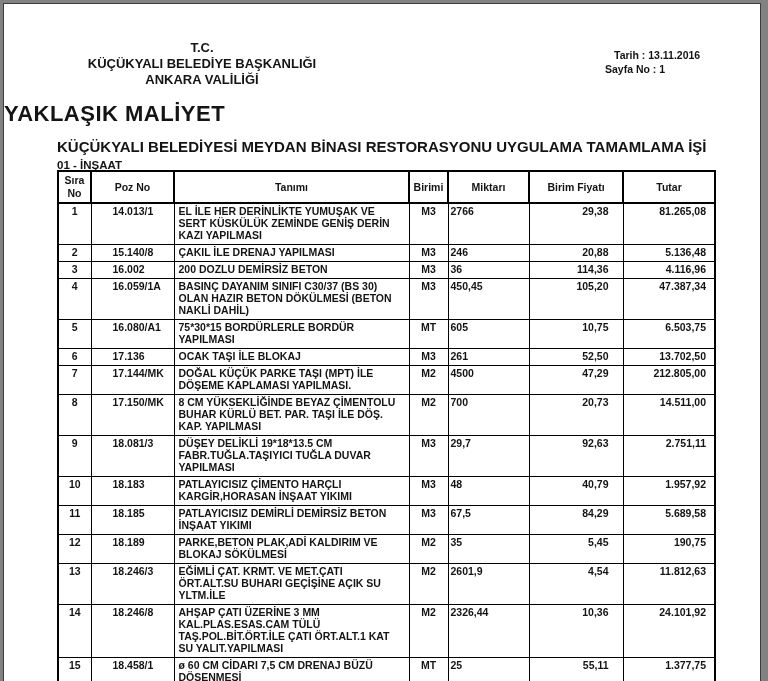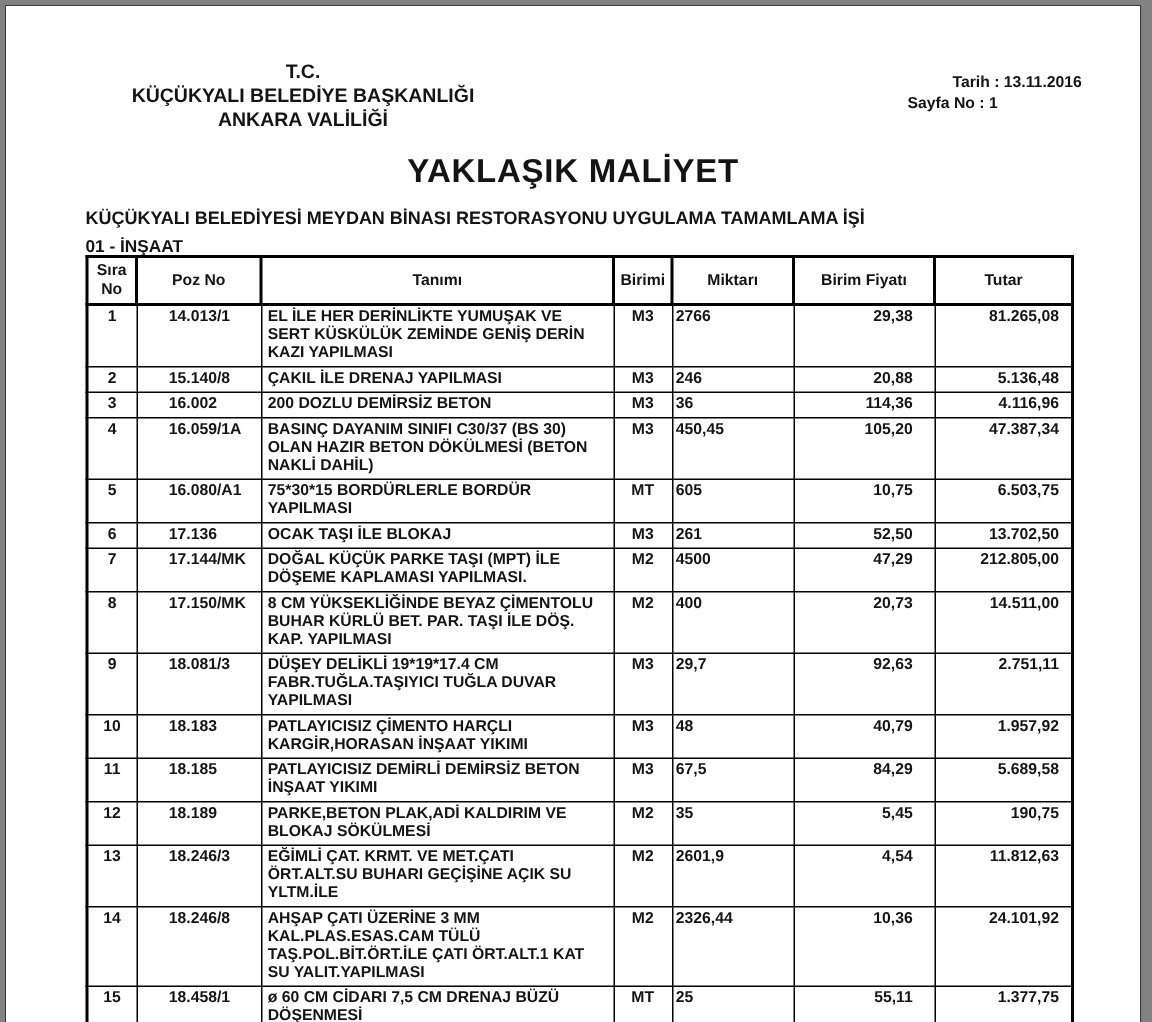--- a/index.html
+++ b/index.html
@@ -28,34 +28,34 @@
     white-space: nowrap;
   }
   .meta-block {
     position: absolute;
     top: 44px; left: 601px;
     font-weight: bold;
     font-size: 10.5px;
     line-height: 14px;
     white-space: nowrap;
   }
-  .meta-block .date-line { margin-left: 30px; }
+  .meta-block .date-line { margin-left: 9px; }
   .doc-title {
     position: absolute;
     top: 97px; left: 0; width: 100%;
-    text-align: center;
+    text-align: left;
     font-weight: bold;
     font-size: 22px;
     letter-spacing: 0.5px;
   }
   .subtitle {
     position: absolute;
     top: 134px; left: 53px;
     font-weight: bold;
-    font-size: 12px;
+    font-size: 15px;
     white-space: nowrap;
     text-align: right;
   }
   .section-label {
     position: absolute;
     top: 155px; left: 53px;
     font-weight: bold;
     font-size: 11.5px;
   }
   table.cost-table {
@@ -204,28 +204,28 @@
           <td class="c5">47,29</td>
           <td class="c6">212.805,00</td>
         </tr>
         <tr>
           <td class="c0">8</td>
           <td class="c1">17.150/MK</td>
           <td class="c2">8 CM YÜKSEKLİĞİNDE BEYAZ ÇİMENTOLU
 BUHAR KÜRLÜ BET. PAR. TAŞI İLE DÖŞ.
 KAP. YAPILMASI</td>
           <td class="c3">M2</td>
-          <td class="c4">400</td>
+          <td class="c4">700</td>
           <td class="c5">20,73</td>
           <td class="c6">14.511,00</td>
         </tr>
         <tr>
           <td class="c0">9</td>
           <td class="c1">18.081/3</td>
-          <td class="c2">DÜŞEY DELİKLİ 19*19*17.4 CM
+          <td class="c2">DÜŞEY DELİKLİ 19*18*13.5 CM
 FABR.TUĞLA.TAŞIYICI TUĞLA DUVAR
 YAPILMASI</td>
           <td class="c3">M3</td>
           <td class="c4">29,7</td>
           <td class="c5">92,63</td>
           <td class="c6">2.751,11</td>
         </tr>
         <tr>
           <td class="c0">10</td>
           <td class="c1">18.183</td>

